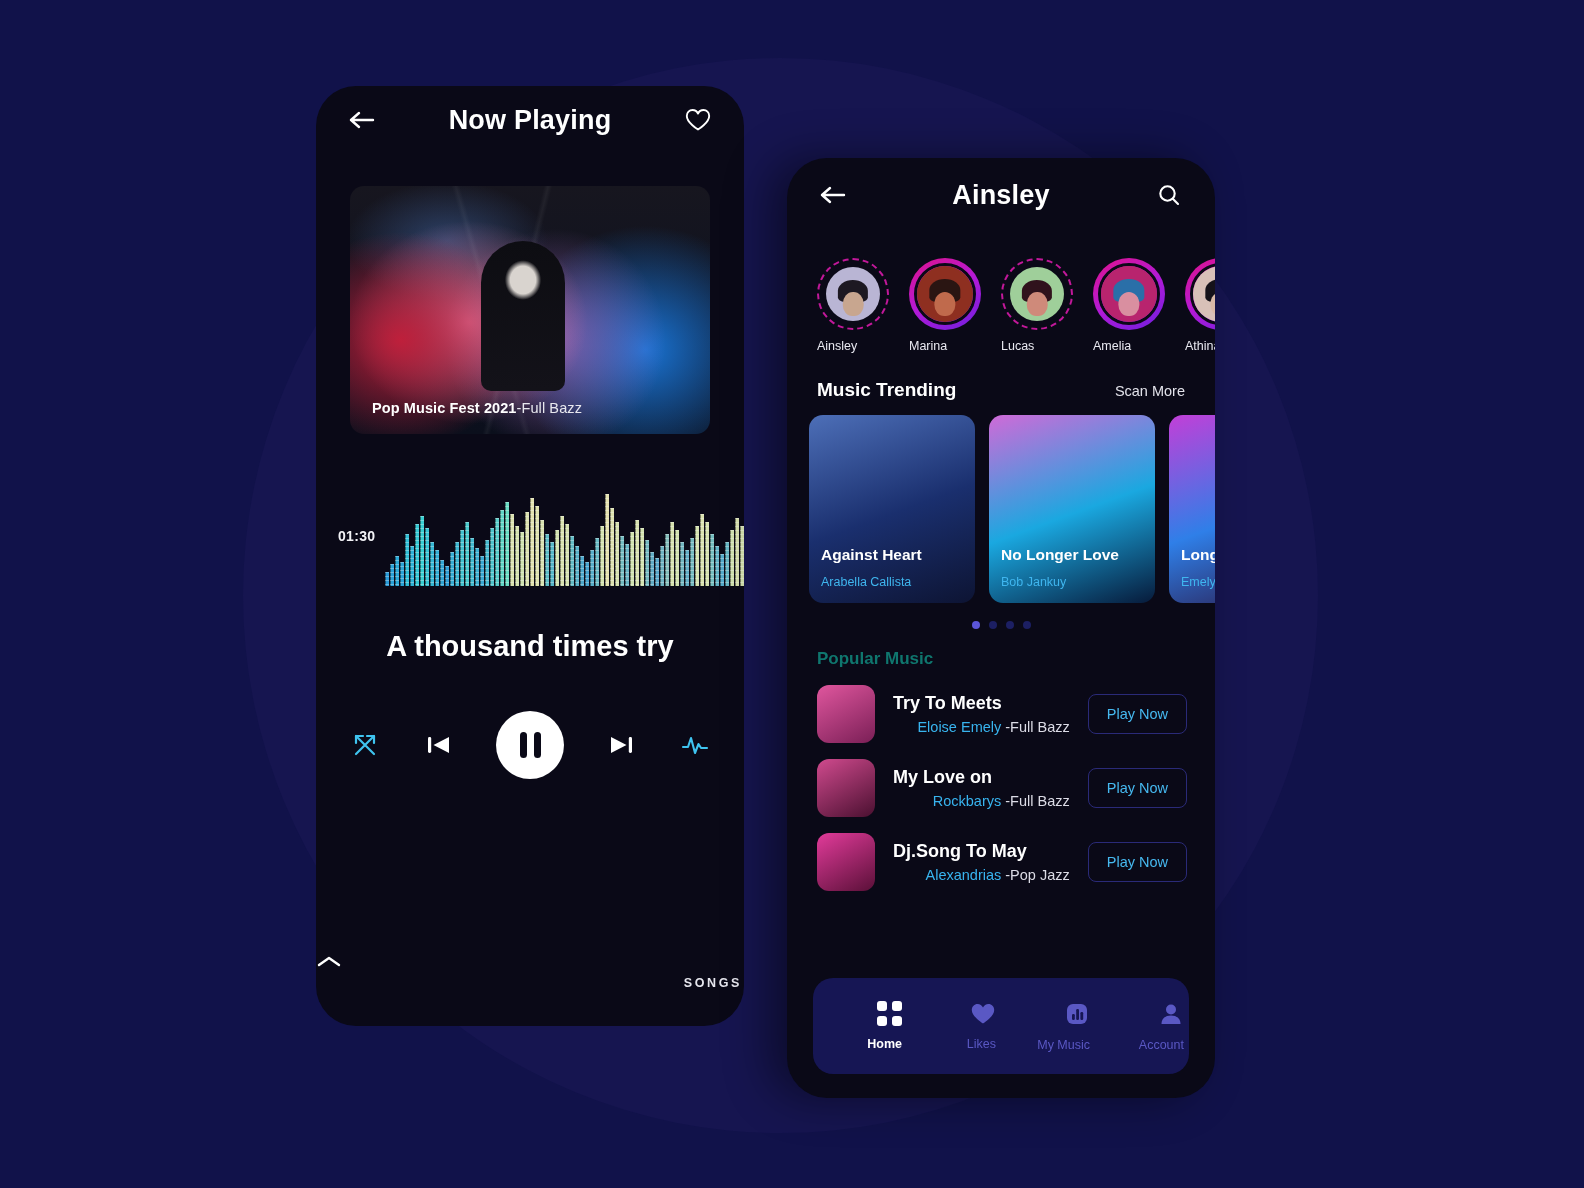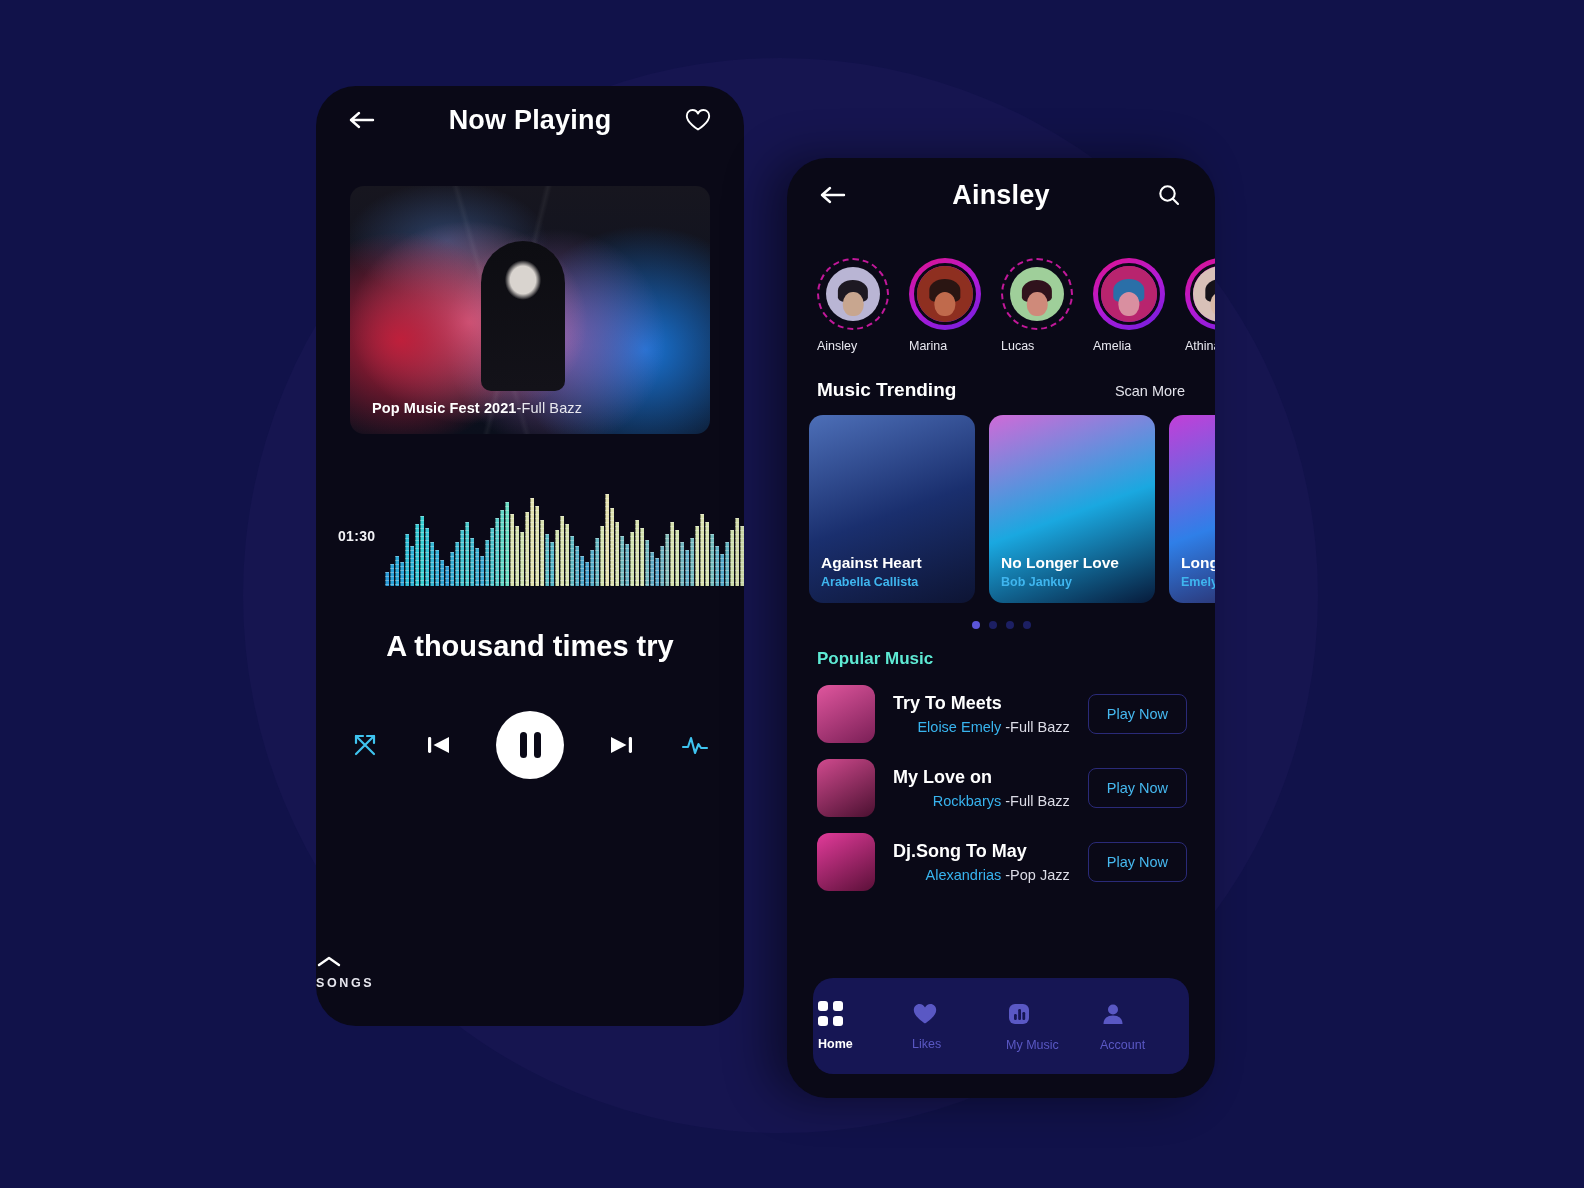--- a/index.html
+++ b/index.html
@@ -108,21 +108,21 @@
   .ctrl { width: 46px; height: 46px; display: flex; align-items: center; justify-content: center; }
   .play-btn {
     width: 68px; height: 68px; border-radius: 50%;
     background: #fff; display: flex; align-items: center; justify-content: center;
     margin: 0 6px;
   }
   .pause-bars { display: flex; gap: 7px; }
   .pause-bars i { display: block; width: 7px; height: 26px; background: #0a0917; border-radius: 4px; }
 
   
-  .songs-foot { position: absolute; left: 0; right: 16px; bottom: 36px; text-align: left; }
+  .songs-foot { position: absolute; left: 0; right: 2px; bottom: 36px; text-align: right; }
   .songs-foot .lbl { margin-top: 8px; color: #e6e6ee; font-size: 12.5px; letter-spacing: 2.6px; font-weight: 600; }
 
   
   .stories { display: flex; gap: 20px; padding: 26px 0 0 30px; }
   .story { width: 72px; flex: 0 0 auto; text-align: left; }
   .ring { width: 72px; height: 72px; border-radius: 50%; display: flex; align-items: center; justify-content: center; }
   .ring.solid { background: linear-gradient(150deg, #e0128a 0%, #b31ad6 50%, #6d1fe0 100%); }
   .ring.dashed { border: 2px dashed #c2189a; }
   .ava {
     width: 62px; height: 62px; border-radius: 50%;
@@ -138,47 +138,47 @@
   .sec-title { color: #fff; font-size: 19px; font-weight: 700; }
   .sec-link  { color: #e2e2ea; font-size: 14.5px; }
 
   .trend-row { display: flex; gap: 14px; padding: 14px 0 0 22px; }
   .tcard {
     position: relative; flex: 0 0 auto;
     width: 166px; height: 188px; border-radius: 14px; overflow: hidden;
   }
   .tcard .cap { position: absolute; left: 12px; bottom: 14px; }
   .tcard .cap .t { color: #fff; font-size: 15.5px; font-weight: 700; white-space: nowrap; }
-  .tcard .cap .a { color: #3fb6ef; font-size: 12.5px; font-weight: 700; margin-top: 3px; white-space: nowrap; }
+  .tcard .cap .a { color: #3fb6ef; font-size: 12.5px; font-weight: 400; margin-top: 11px; white-space: nowrap; }
 
   .dots { display: flex; gap: 9px; justify-content: center; padding-top: 18px; }
   .dot { width: 8px; height: 8px; border-radius: 50%; background: #1c1f63; }
   .dot.on { background: #5b55d8; }
 
-  .pop-title { color: #5eead4; font-size: 17px; font-weight: 700; padding: 20px 30px 0 30px; }
+  .pop-title { color: #0f766e; font-size: 17px; font-weight: 700; padding: 20px 30px 0 30px; }
 
   .song { display: flex; align-items: center; padding: 16px 28px 0 30px; gap: 18px; }
   .thumb { width: 58px; height: 58px; border-radius: 12px; overflow: hidden; flex: 0 0 auto; position: relative; }
   .song .meta { flex: 1; min-width: 0; }
   .song .s-t { color: #fff; font-size: 18px; font-weight: 700; }
   .song .s-a { margin-top: 5px; font-size: 14.5px; color: #dcdce6; text-align: right; }
   .song .s-a span { color: #38b4ef; }
   .play-now {
     flex: 0 0 auto; padding: 11px 18px; border-radius: 8px;
     border: 1px solid #2a2a78; color: #46b9f0; font-size: 14.5px; background: transparent;
     font-family: "Liberation Sans", sans-serif;
   }
 
   
   .nav {
     position: absolute; left: 26px; right: 26px; bottom: 24px; height: 96px;
     background: #161654; border-radius: 20px;
     display: flex; align-items: center; justify-content: space-around;
   }
-  .nav-item { display: flex; flex-direction: column; align-items: flex-start; gap: 11px; width: 84px; }
+  .nav-item { display: flex; flex-direction: column; align-items: flex-end; gap: 11px; width: 84px; }
   .nav-lbl { font-size: 12.5px; color: #5a58c4; }
   .nav-item.active .nav-lbl { color: #fff; font-weight: 700; }
   .grid-icon { display: grid; grid-template-columns: 10px 10px; grid-template-rows: 10px 10px; gap: 5px; }
   .grid-icon i { display: block; background: #fff; border-radius: 3px; }
 </style>
 </head>
 <body>
 
 <div id="stage">
   <div class="bg-circle"></div>

